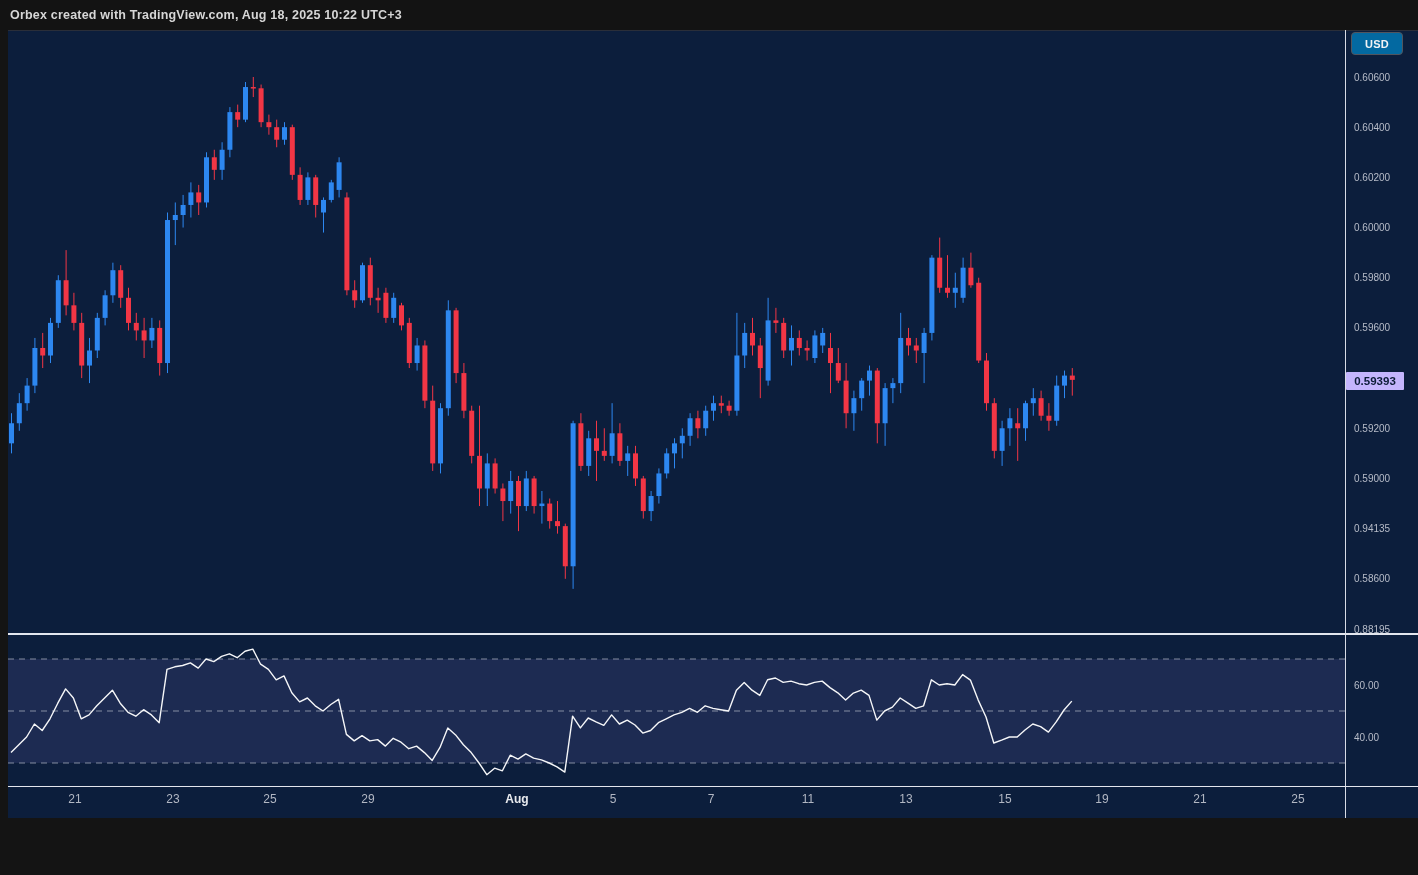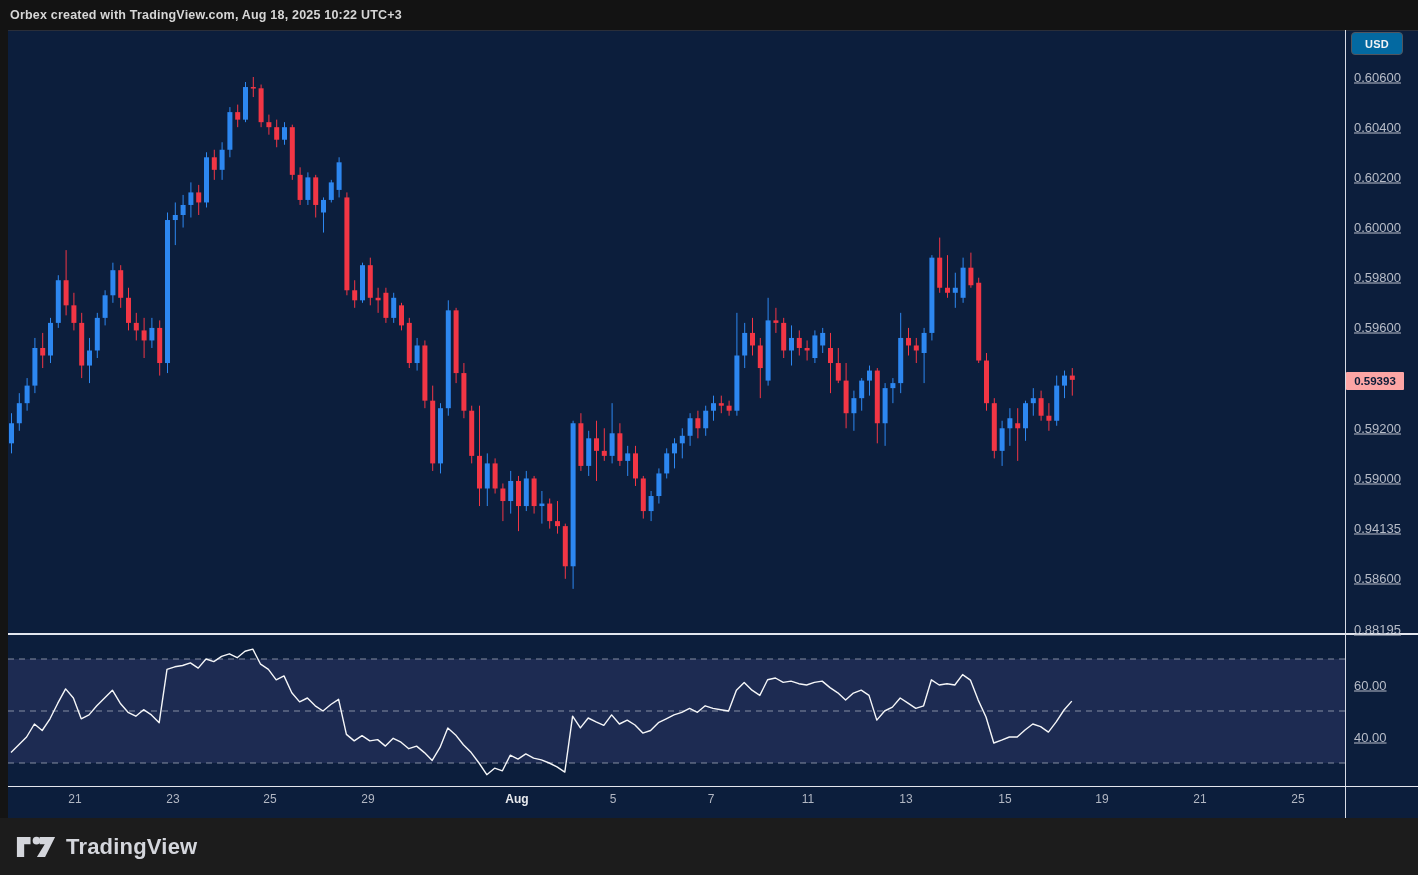--- a/index.html
+++ b/index.html
@@ -21,30 +21,30 @@
   .vline-axis{position:absolute;top:30px;left:1345px;width:1px;height:788px;background:#e3e6ee;opacity:.95;}
   .hline{position:absolute;left:8px;width:1410px;background:#e3e6ee;}
   .hline.top{top:30px;height:1px;background:#2a2e39;}
   .hline.sep1{top:633px;height:2px;}
   .hline.sep2{top:786px;height:1px;}
   .price-axis,.time-axis{position:absolute;}
   .price-axis{left:1346px;top:30px;width:72px;height:756px;}
   .time-axis{left:8px;top:788px;width:1337px;height:30px;}
   .pa-label{
     position:absolute;left:8px;transform:translateY(-50%);
-    color:#b7bcc8;font-size:13px;white-space:nowrap;text-decoration:underline;
+    color:#b7bcc8;font-size:10px;white-space:nowrap;
   }
   .ta-label{
     position:absolute;top:4px;transform:translateX(-50%);
     color:#b2b7c3;font-size:12px;white-space:nowrap;
   }
   .ta-label.major{color:#e8eaee;font-weight:bold;}
   .price-badge{
     position:absolute;left:1346px;top:372px;width:58px;height:18px;
-    background:#fca5a5;color:#0c1c38;font-size:11.5px;font-weight:bold;
+    background:#c4b5fd;color:#0c1c38;font-size:11.5px;font-weight:bold;
     display:flex;align-items:center;justify-content:center;border-radius:1px;
   }
   .usd-btn{
     position:absolute;left:1351px;top:32px;width:52px;height:23px;
     background:#0369a1;border:1px solid #51555e;border-radius:4px;
     color:#f2f3f5;font-size:11px;font-weight:bold;
     display:flex;align-items:center;justify-content:center;letter-spacing:.3px;
     cursor:pointer;
   }
   .footer{
@@ -384,26 +384,14 @@
     </div>
 
   <div class="price-badge">
     <span>0.59393</span>
   </div>
 
   <div class="usd-btn">
     <span>USD</span>
   </div>
 
-  <div class="footer">
-    <div class="tv-logo">
-      <svg width="40" height="30" viewBox="0 0 44 30">
-        <g fill="#d4d6dc">
-          <path d="M1 4 h15 v8 h-7 v14 h-8 z"></path>
-          <circle cx="22.5" cy="8" r="4.2"></circle>
-          <path d="M26 4 h17 l-11 22 h-9 l8.6 -14 h-5.6 z"></path>
-        </g>
-      </svg>
-      <span class="word">TradingView</span>
-    </div>
-  </div>
 
 </div>
 
 </body></html>

